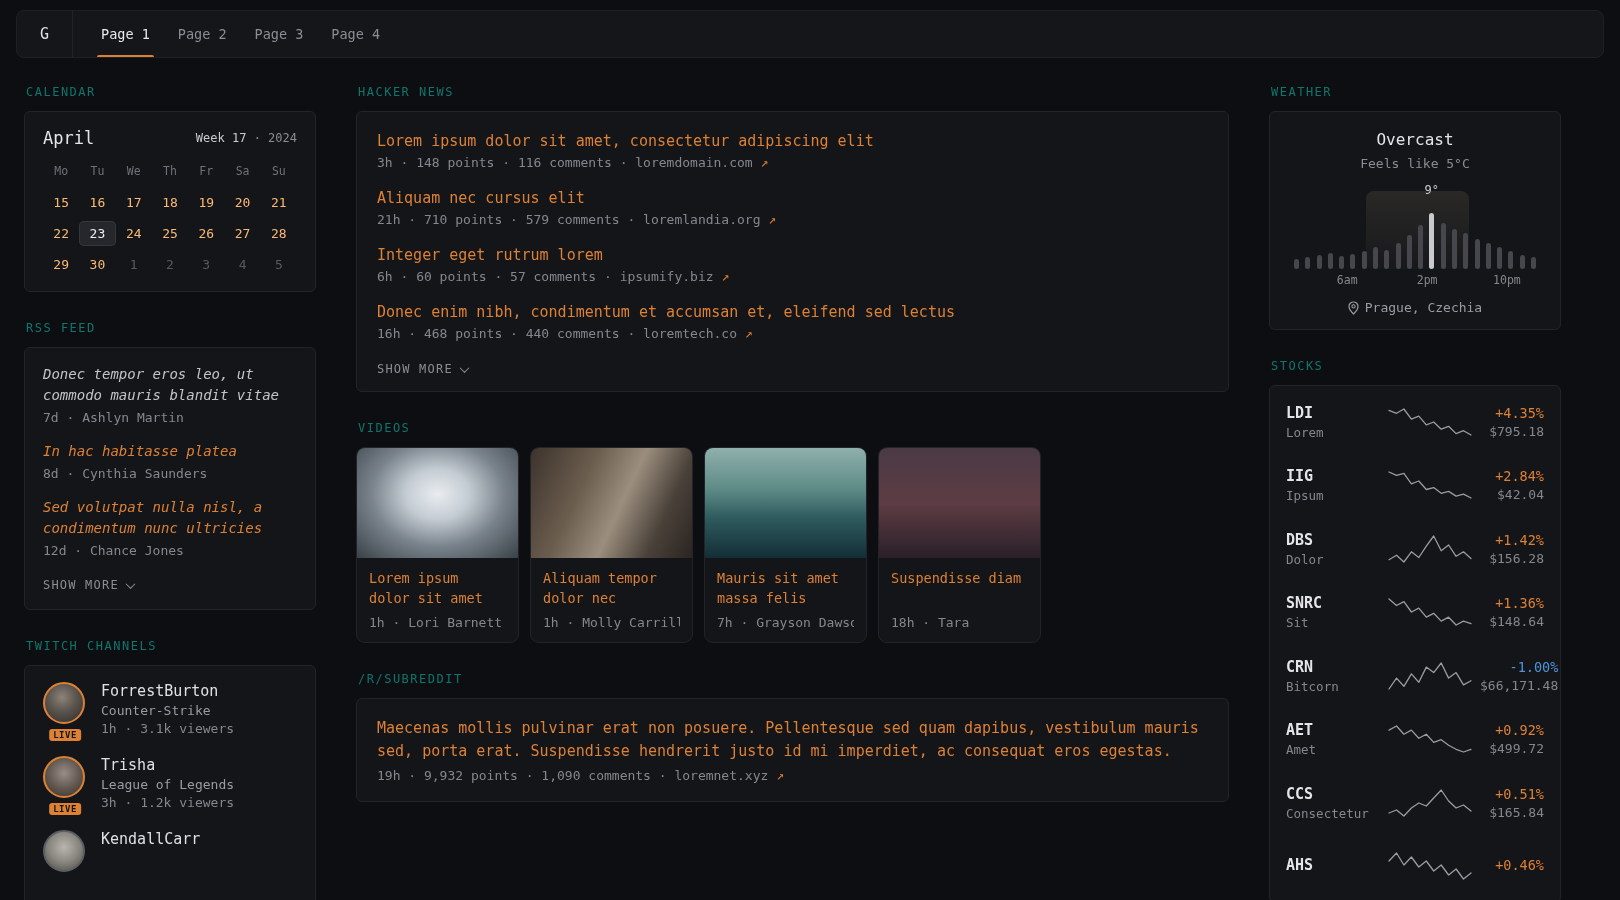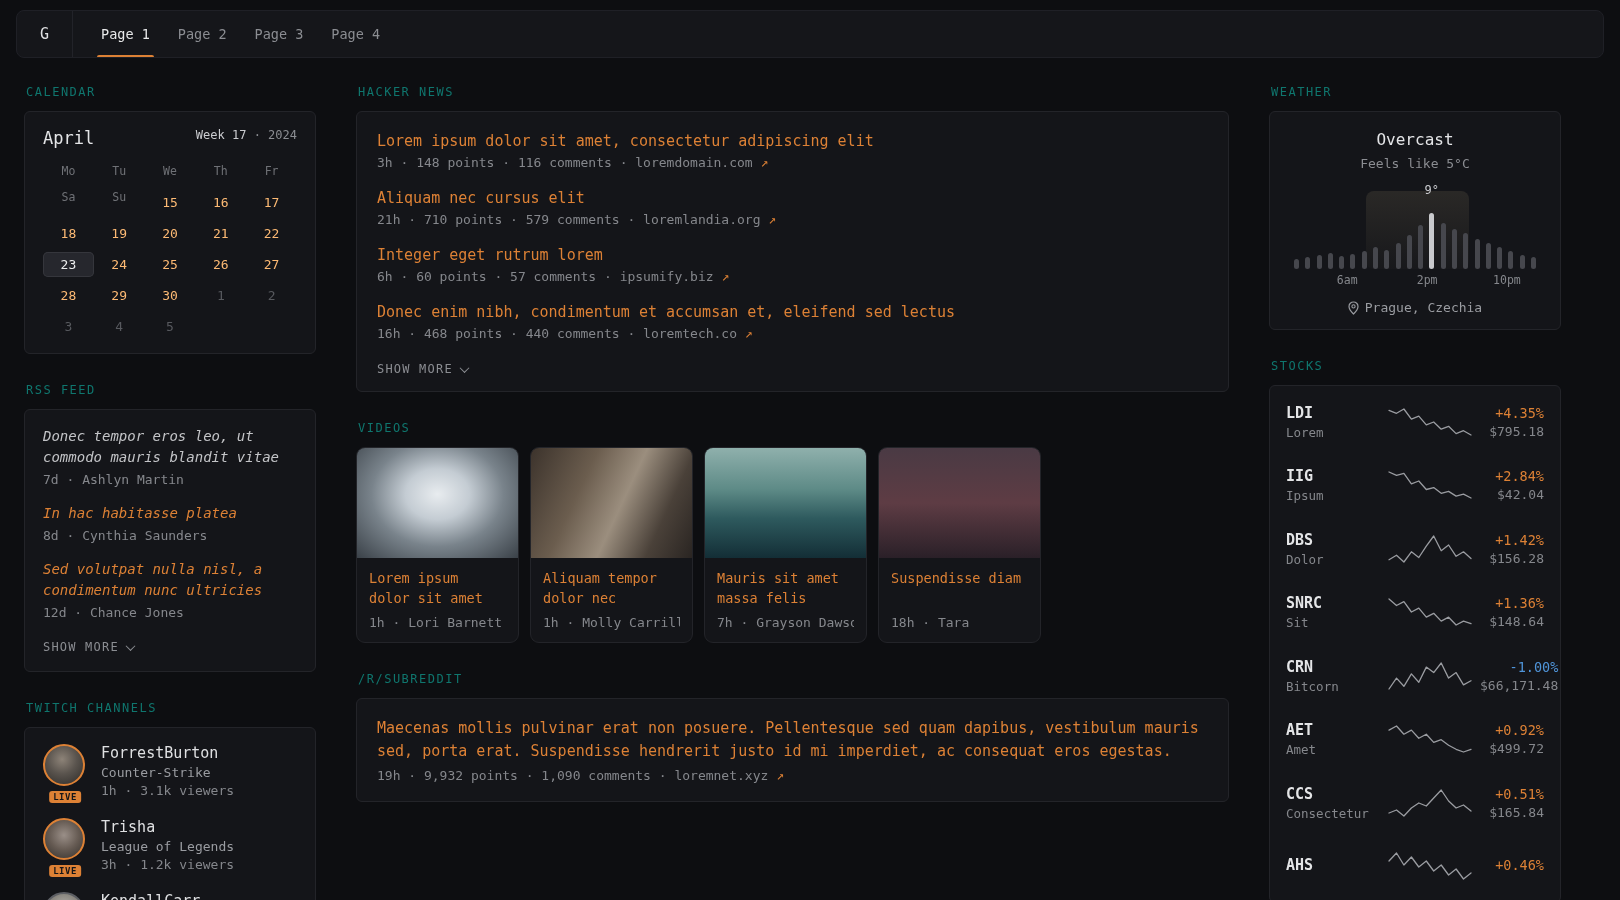--- a/index.html
+++ b/index.html
@@ -36,27 +36,27 @@
     font-size:12px; color:#0f766e; letter-spacing:1.5px; margin:0 0 12px 2px;
     text-transform:uppercase; white-space:nowrap;
   }
   .card{
     background:#141519; border:1px solid #232429; border-radius:6px;
   }
   .section{ margin-bottom:29px; }
 
   
   .cal{ padding:16px 18px 14px; }
-  .cal-head{ display:flex; justify-content:space-between; align-items:flex-start; margin-bottom:16px;gap:32px; }
+  .cal-head{ display:flex; justify-content:space-between; align-items:center; margin-bottom:16px;gap:32px; }
   .cal-month{ font-size:17px; color:#e4e5e7; }
   .cal-week{ font-size:12px; }
   .cal-week .wk{ color:#cbccd0; }
   .cal-week .yr{ color:#8b8d92; }
   .cal-grid{
-    display:grid; grid-template-columns:repeat(5,1fr);
+    display:grid; grid-template-columns:repeat(7,1fr);
     row-gap:6px; text-align:center;
   }
   .dow{ color:#6f7176; font-size:11.5px; padding-bottom:6px; }
   .day{ color:#fdba74; font-size:13px; padding:5px 0; border-radius:5px; }
   .day.muted{ color:#57595e; }
   .day.selected{ background:#26272d; box-shadow:inset 0 0 0 1px #35363c; color:#eceded; }
 
   
   .pad-card{ padding:16px 18px; }
   .feed-item{ margin-bottom:16px; }

